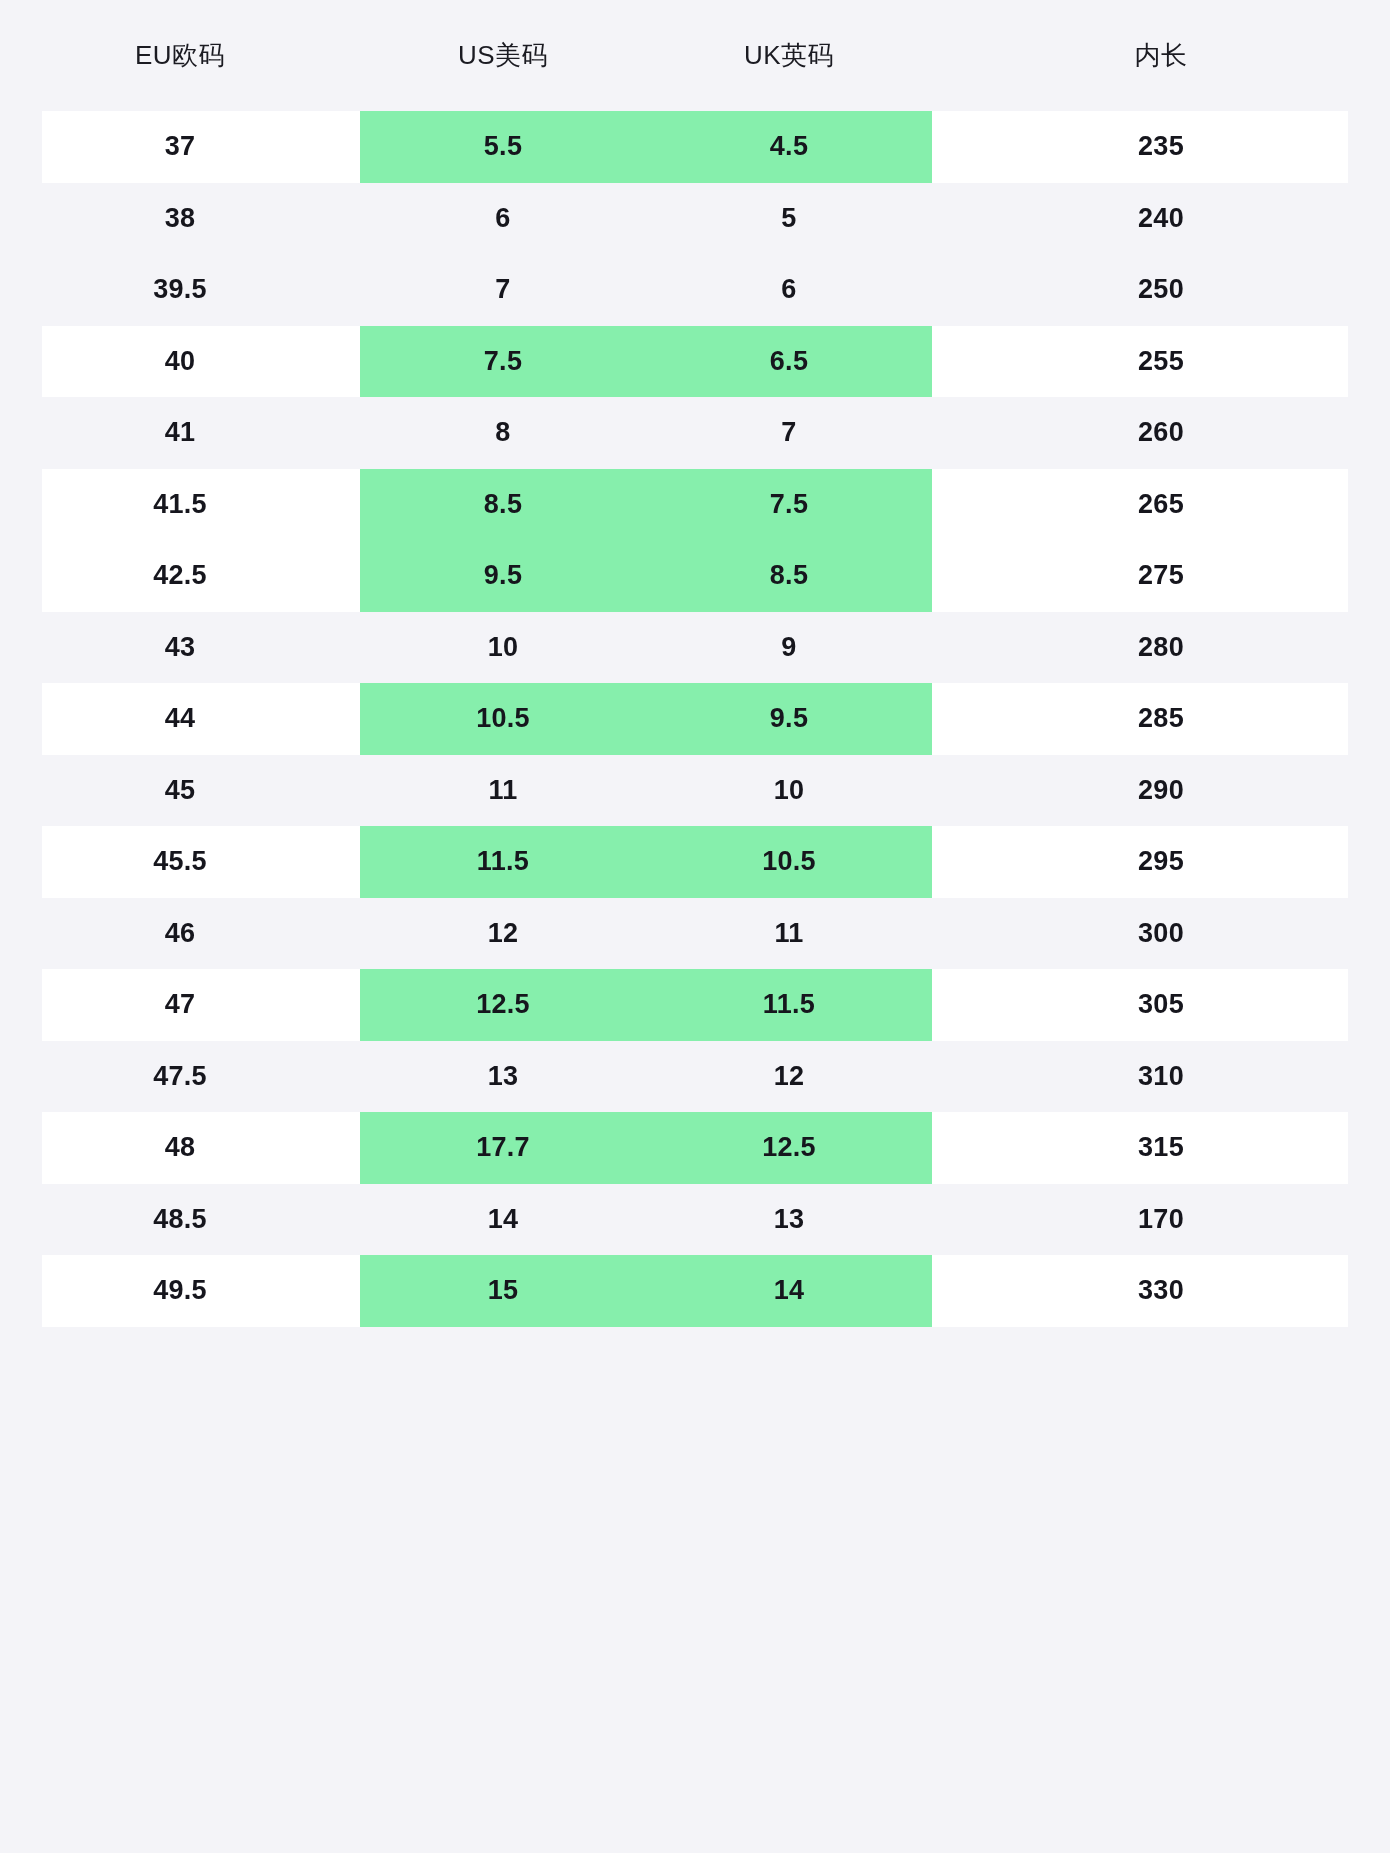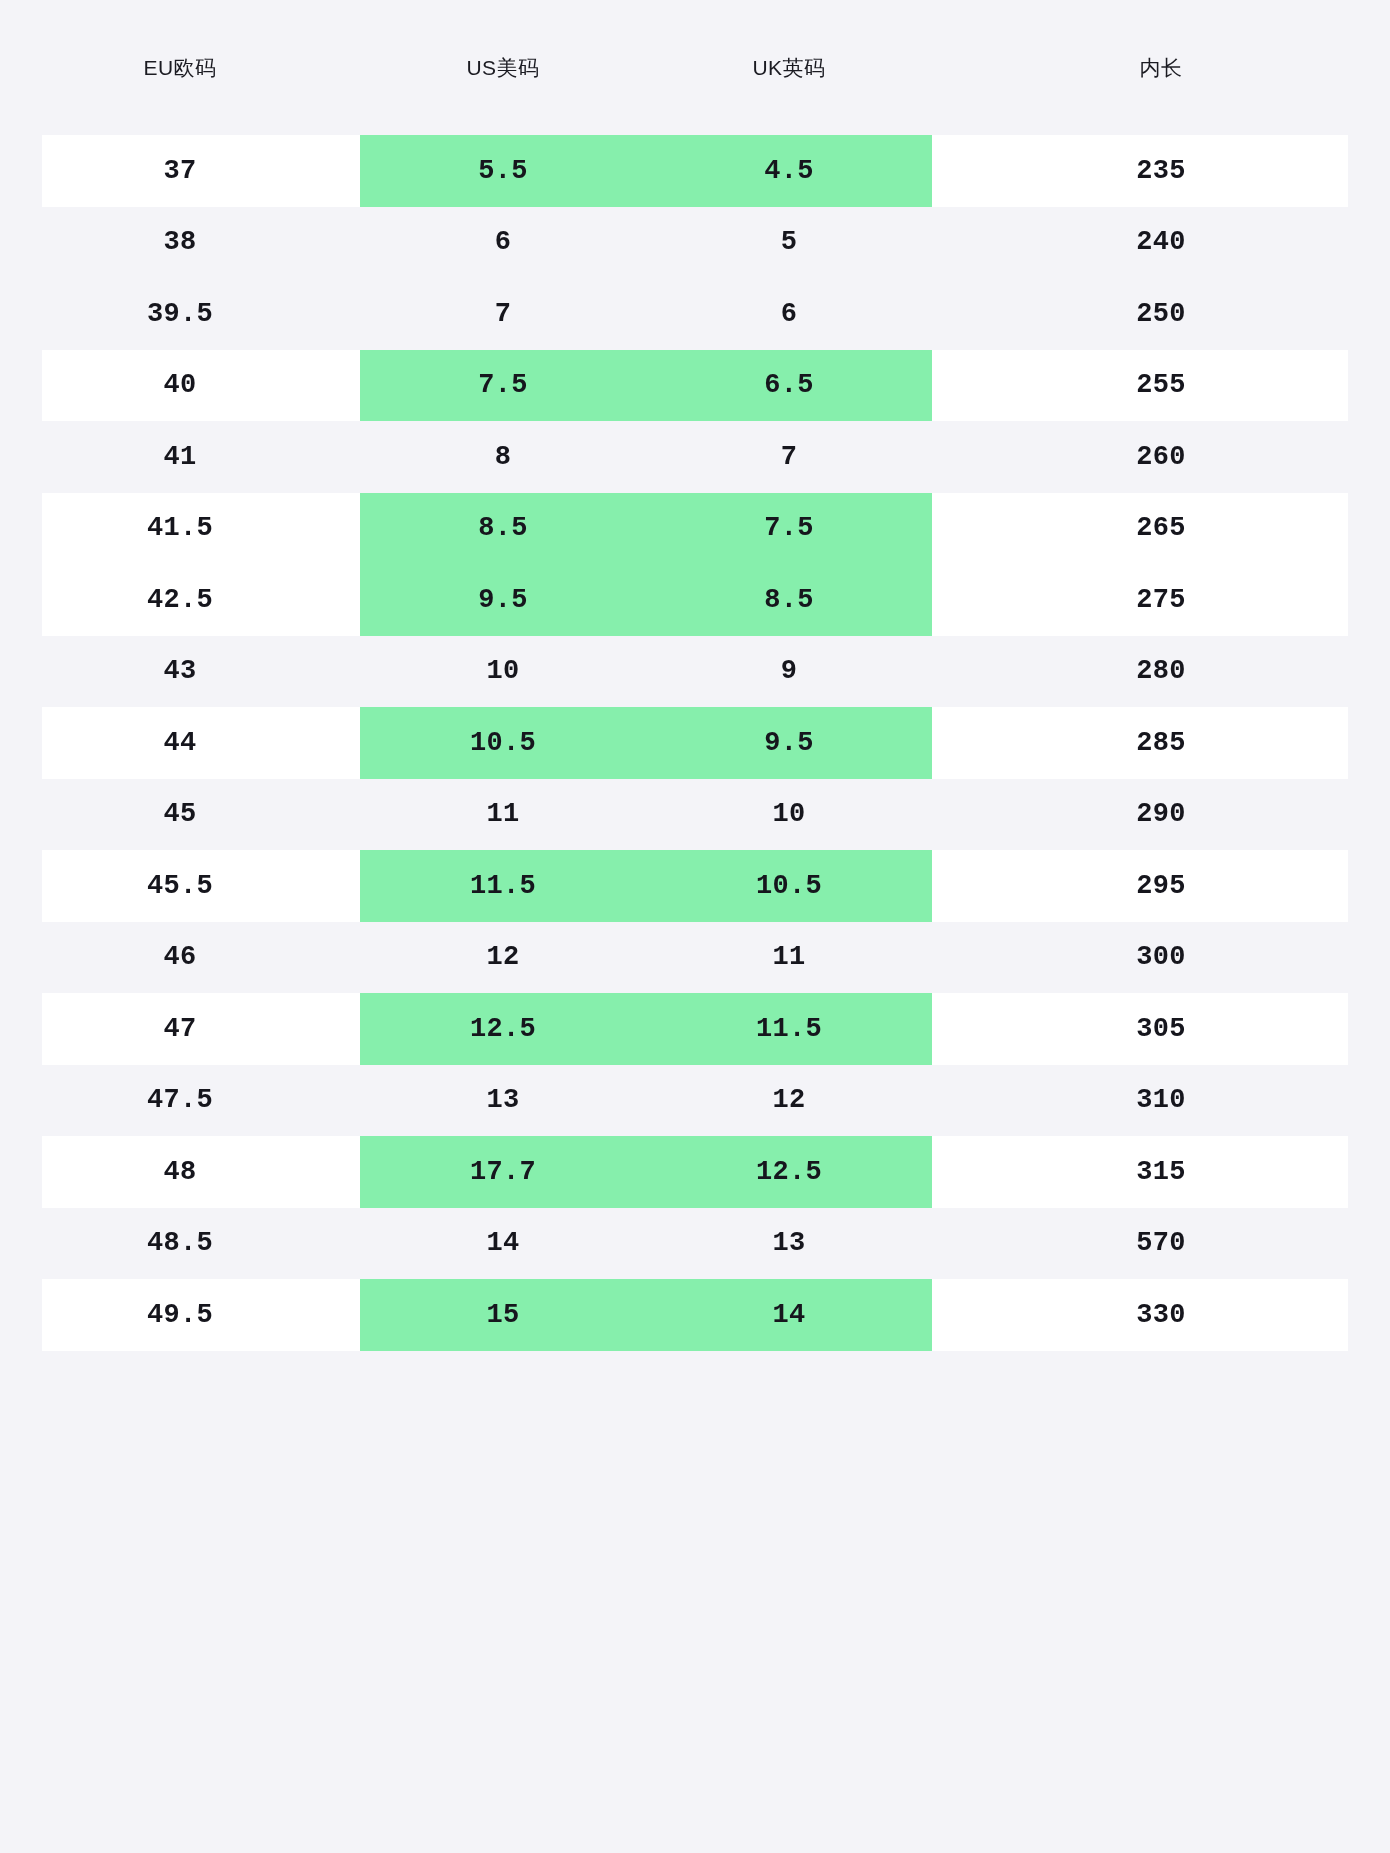--- a/index.html
+++ b/index.html
@@ -25,34 +25,33 @@
     table-layout: fixed;
   }
 
   .chart-table col.c0 { width: 360px; }
   .chart-table col.c1 { width: 286px; }
   .chart-table col.c2 { width: 286px; }
   .chart-table col.c3 { width: 458px; }
 
   thead th {
     height: 111px;
-    padding: 12px;
+    padding: 0;
     margin: 0;
     font-weight: 400;
-    font-size: 21px;
+    font-size: 26px;
     color: #1b1b22;
     text-align: center;
     vertical-align: middle;
     background: transparent;
     letter-spacing: 0.5px;
   }
 
   tbody tr {
     height: 71.5px;
-    font-family: Liberation Mono, monospace;
   }
 
   tbody td {
     padding: 0;
     margin: 0;
     height: 71.5px;
     font-size: 27px;
     font-weight: 700;
     color: #16161d;
     text-align: center;
@@ -188,21 +187,21 @@
         <tr class="odd">
           <td class="first">48</td>
           <td>17.7</td>
           <td>12.5</td>
           <td>315</td>
         </tr>
         <tr class="even">
           <td class="first">48.5</td>
           <td>14</td>
           <td>13</td>
-          <td>570</td>
+          <td>170</td>
         </tr>
         <tr class="odd">
           <td class="first">49.5</td>
           <td>15</td>
           <td>14</td>
           <td>330</td>
         </tr>
       </tbody>
   </table>
 </div>

